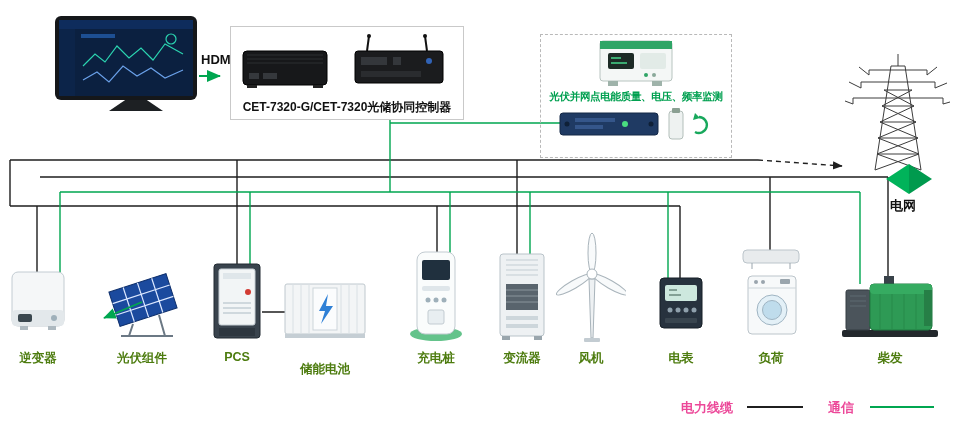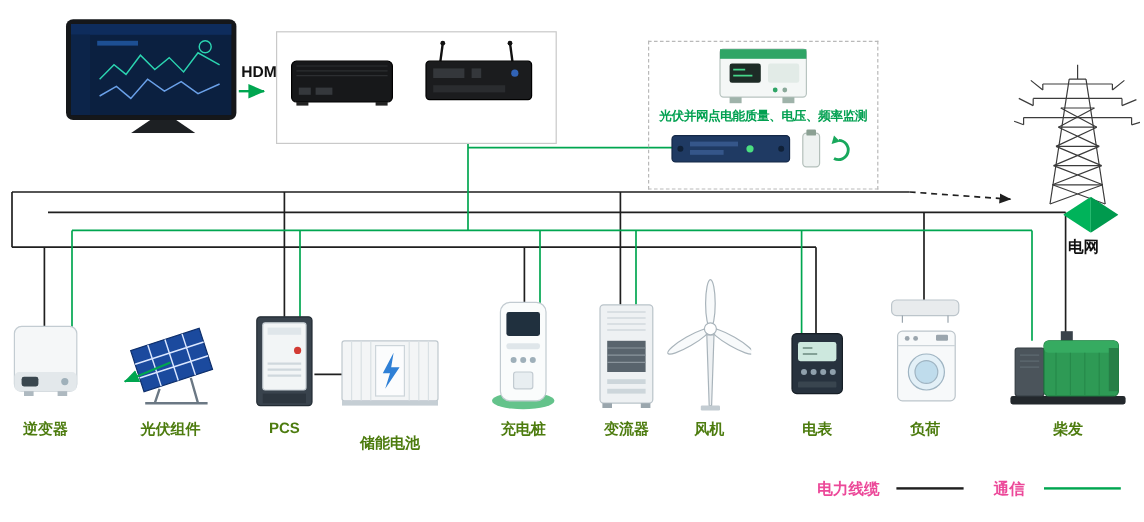--- a/index.html
+++ b/index.html
@@ -86,20 +86,21 @@
       <line x1="18" y1="3" x2="16" y2="18" stroke="#111" stroke-width="2"></line>
       <line x1="74" y1="3" x2="76" y2="18" stroke="#111" stroke-width="2"></line>
       <circle cx="18" cy="3" r="2" fill="#111"></circle>
       <circle cx="74" cy="3" r="2" fill="#111"></circle>
       <rect x="4" y="18" width="88" height="32" rx="3" fill="#1b1c1e" stroke="#000"></rect>
       <rect x="10" y="24" width="26" height="8" fill="#34373b"></rect>
       <rect x="42" y="24" width="8" height="8" fill="#34373b"></rect>
       <circle cx="78" cy="28" r="3" fill="#3b82f6" opacity="0.7"></circle>
       <rect x="10" y="38" width="60" height="6" fill="#2a2c2f"></rect>
     </svg>
+    <div class="ctrl-caption">CET-7320-G/CET-7320光储协同控制器</div>
   </div>
 
   <div class="mon-box">
     <svg style="position:absolute;left:53px;top:2px;" width="84" height="52">
       <rect x="6" y="4" width="72" height="40" rx="3" fill="#f4f7f6" stroke="#b8c4c0"></rect>
       <rect x="6" y="4" width="72" height="8" fill="#2fa566"></rect>
       <rect x="14" y="16" width="26" height="16" rx="2" fill="#1d2b26"></rect>
       <path d="M17,21 h10 M17,26 h16" stroke="#46d68a" stroke-width="1.5" fill="none"></path>
       <rect x="46" y="16" width="26" height="16" rx="2" fill="#e2ebe7"></rect>
       <circle cx="52" cy="38" r="2" fill="#2fa566"></circle>

